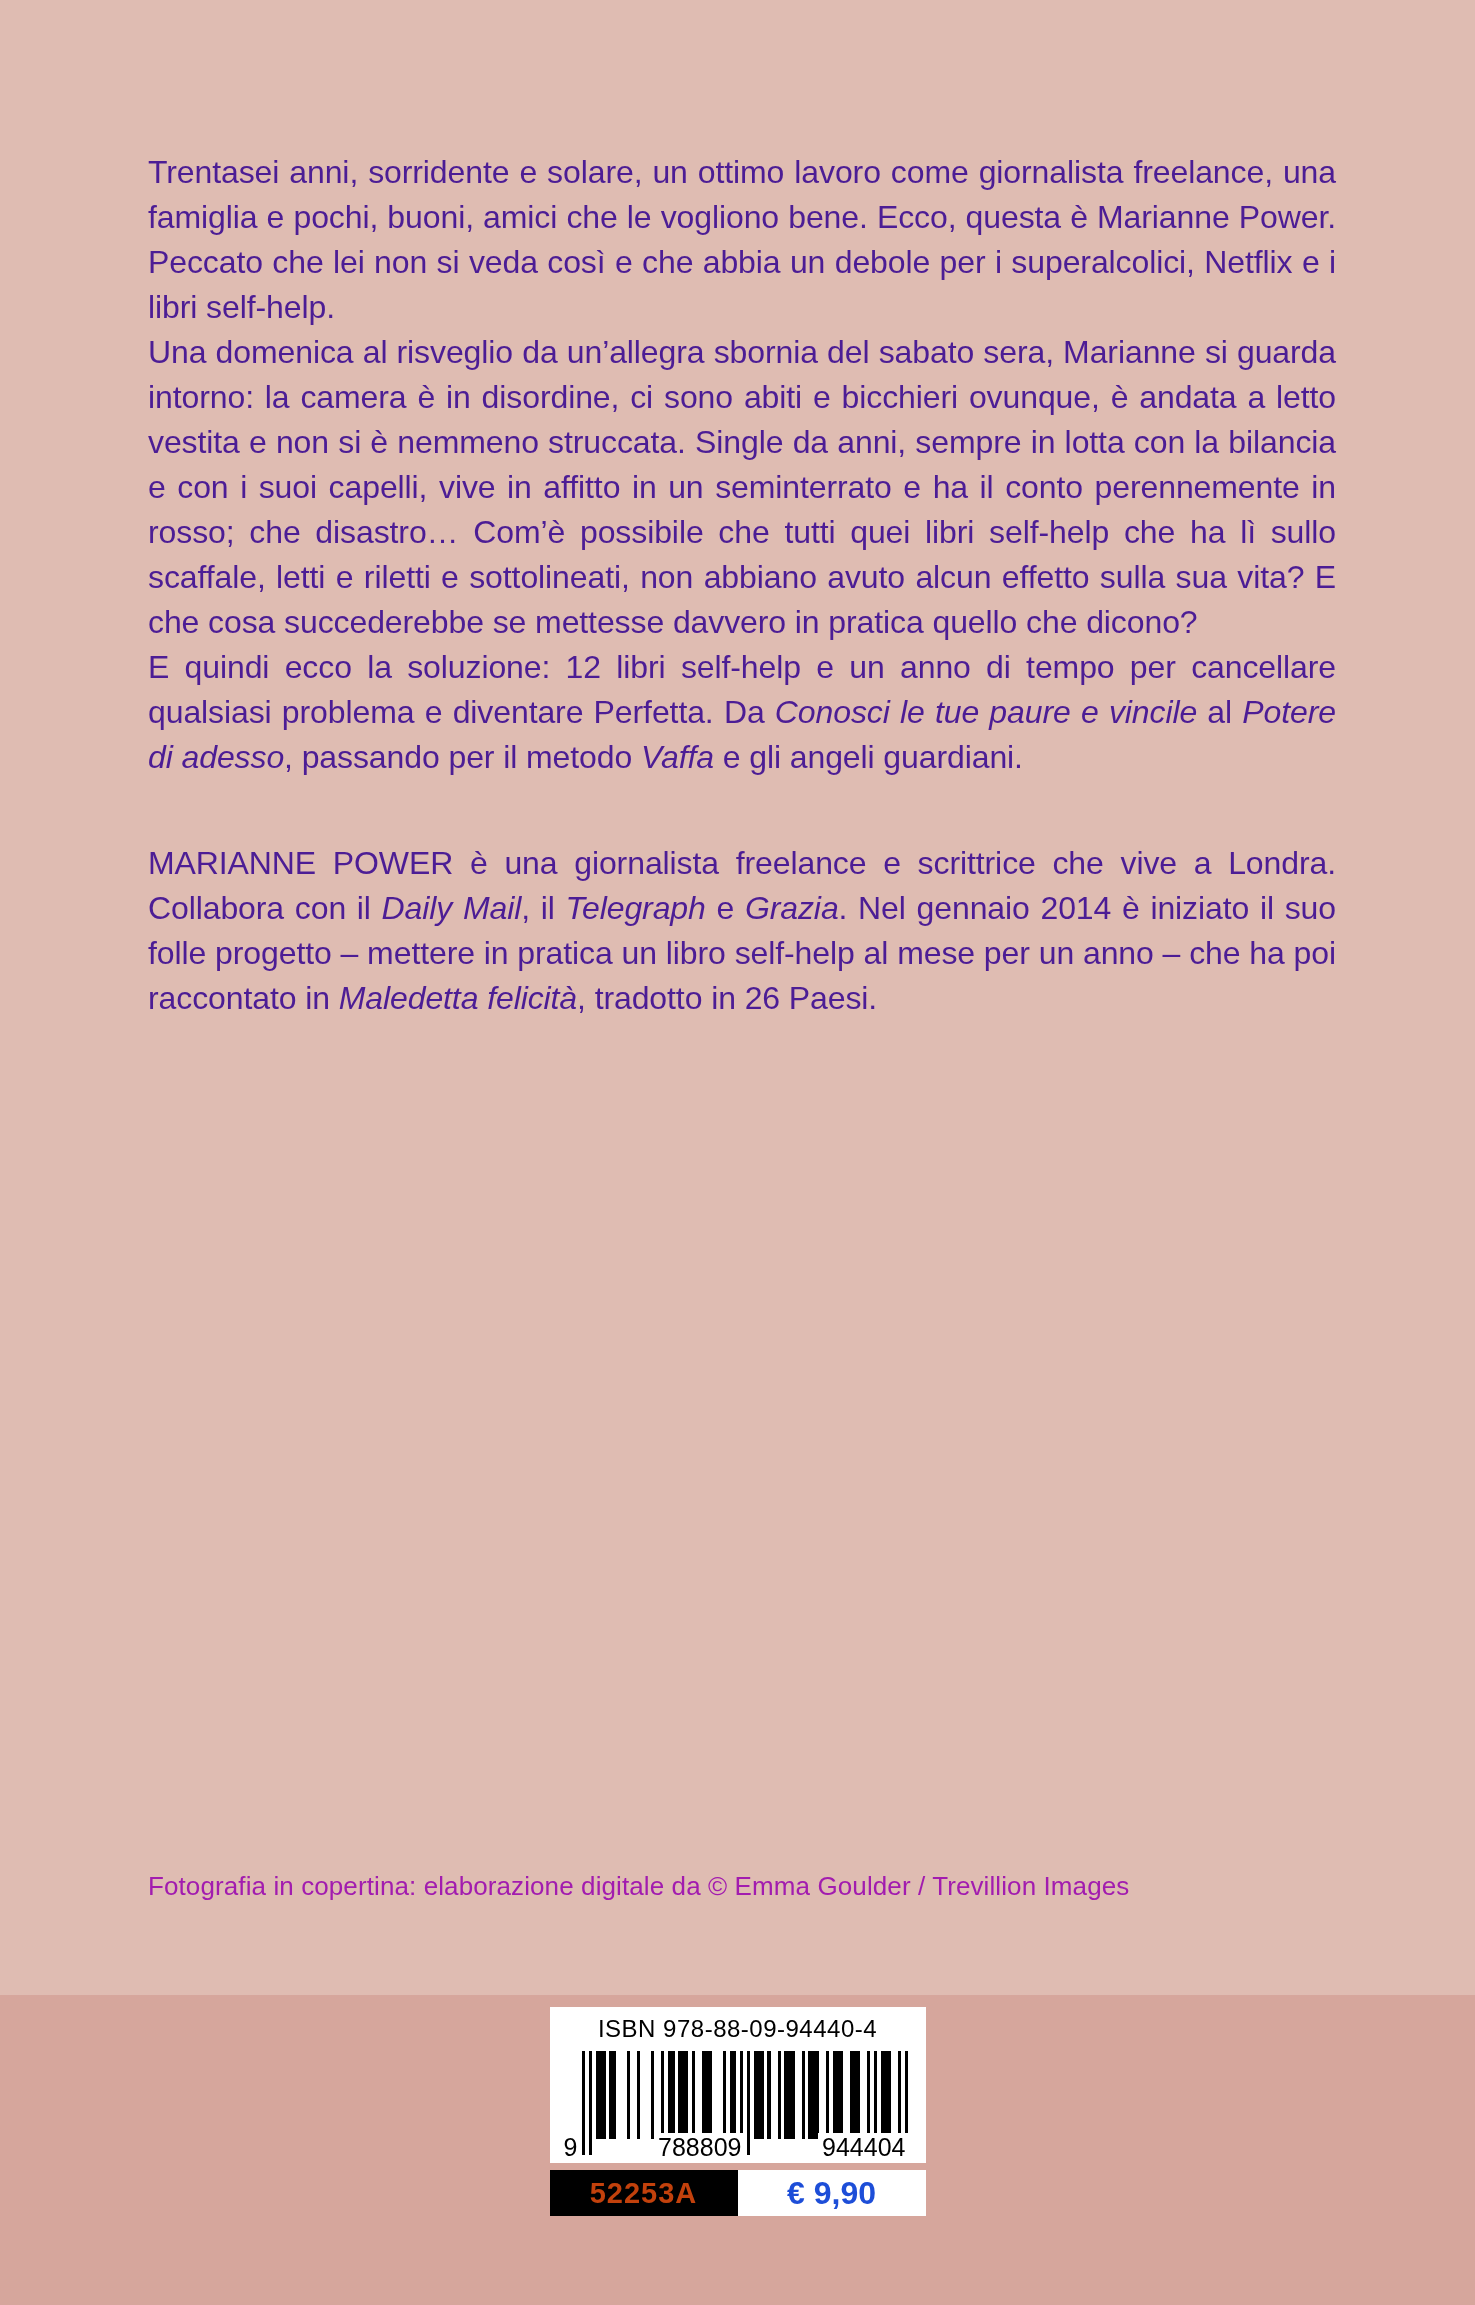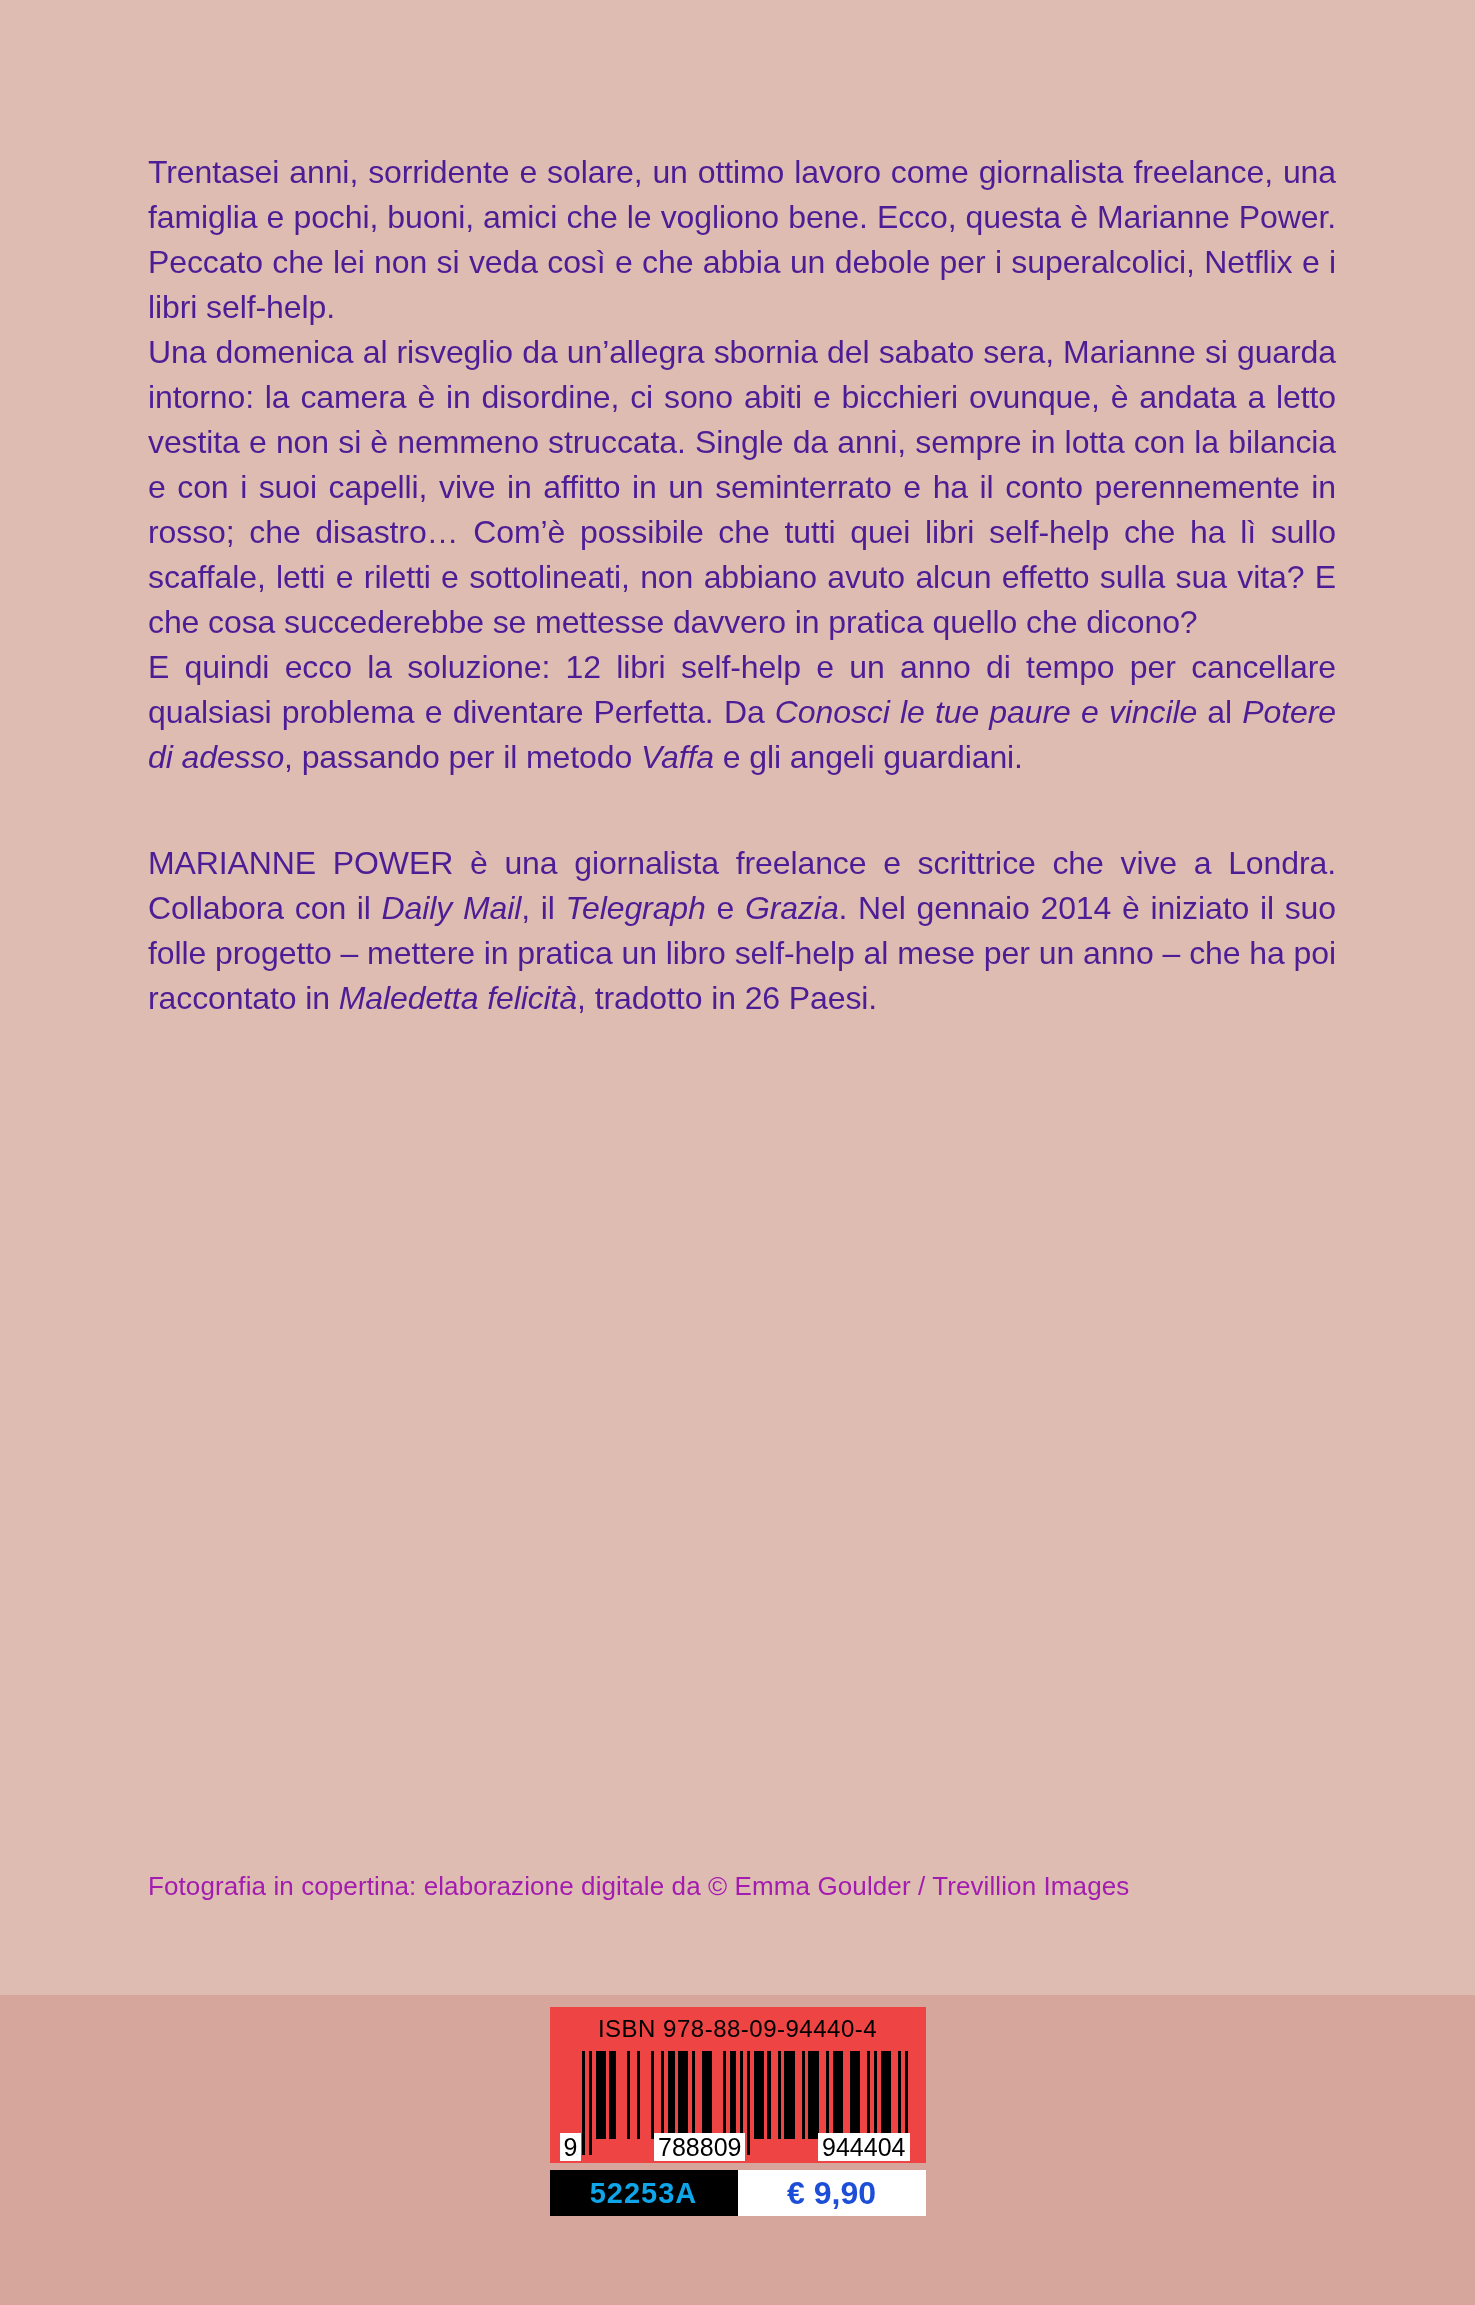--- a/index.html
+++ b/index.html
@@ -47,21 +47,21 @@
     letter-spacing: 0.1px;
   }
   .barcode-block {
     position: absolute;
     top: 2007px;
     left: 50%;
     transform: translateX(-50%);
     width: 376px;
   }
   .isbn-box {
-    background: #ef4444;
+    background: #ffffff;
     padding: 8px 10px 8px;
   }
   .isbn-label {
     font-size: 24px;
     color: #000;
     text-align: center;
     letter-spacing: 0.5px;
     padding: 0 0 8px;
     white-space: nowrap;
   }
@@ -88,21 +88,21 @@
   .hr-row span { background: #ffffff; padding: 0 4px; }
   .price-row {
     display: flex;
     margin-top: 7px;
     height: 46px;
     font-weight: bold;
   }
   .code-box {
     flex: 1 1 50%;
     background: #000;
-    color: #0ea5e9;
+    color: #c2410c;
     display: flex;
     align-items: center;
     justify-content: center;
     font-size: 29px;
     letter-spacing: 1px;
   }
   .price-box {
     flex: 1 1 50%;
     background: #fff;
     color: #1d4ed8;

